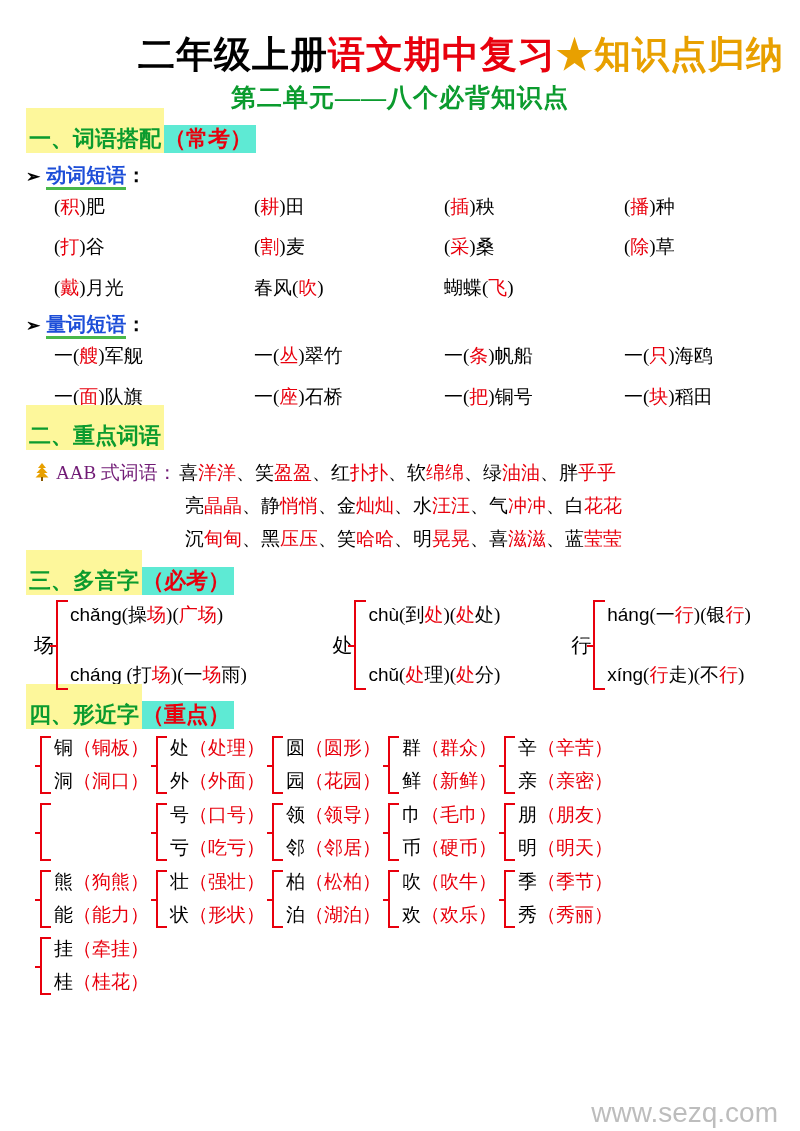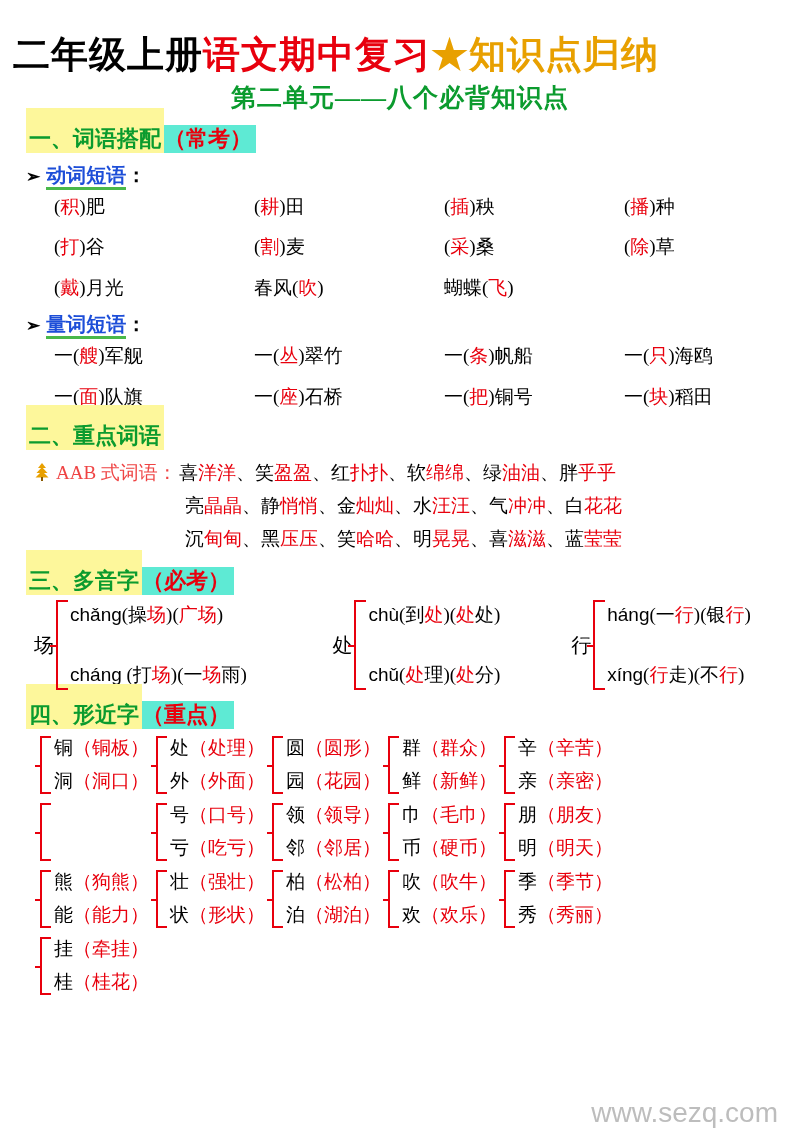--- a/index.html
+++ b/index.html
@@ -5,21 +5,21 @@
   html,body{margin:0;padding:0;}
   body{
     width:800px;height:1131px;background:#ffffff;
     font-family:"Liberation Serif","DejaVu Serif",serif;
     color:#000;position:relative;overflow:hidden;
   }
   .page{position:relative;width:800px;height:1131px;}
 
   
   .title{
-    text-align:left;font-size:37px;font-weight:bold;
+    text-align:right;font-size:37px;font-weight:bold;
     letter-spacing:1px;white-space:nowrap;
     margin:34px 16px 0 0;line-height:1.12;padding-left:13px;
   }
   .t-black{color:#000;}
   .t-red{color:#e8000d;}
   .t-orange{color:#e8a000;}
   .subtitle{
     text-align:center;font-size:25px;font-weight:bold;color:#0b9b2e;
     margin:6px 0 0 0;letter-spacing:1px;white-space:nowrap;
   }
@@ -52,21 +52,21 @@
     display:grid;grid-template-columns:200px 190px 180px 130px;
     row-gap:11px;line-height:1.55;
   }
   .grid4 .cell{white-space:nowrap;}
   .red{color:#e8000d;}
   .blk{color:#000;}
 
   
   .aab{margin:6px 0 0 34px;font-size:19px;line-height:1.75;}
   .aab-row{white-space:nowrap;display:flex;align-items:baseline;}
-  .aab-label{color:#ef4444;white-space:nowrap;margin-right:2px;text-align:center;}
+  .aab-label{color:#701a75;white-space:nowrap;margin-right:2px;text-align:center;}
   .tree-icon{
     display:inline-block;width:16px;height:19px;margin-right:6px;
     position:relative;top:2px;
   }
   .aab-indent{display:inline-block;width:151px;}
   .aab-words{white-space:nowrap;letter-spacing:0px;}
   .aab-words .sep{color:#000;}
 
   
   .duo-wrap{

